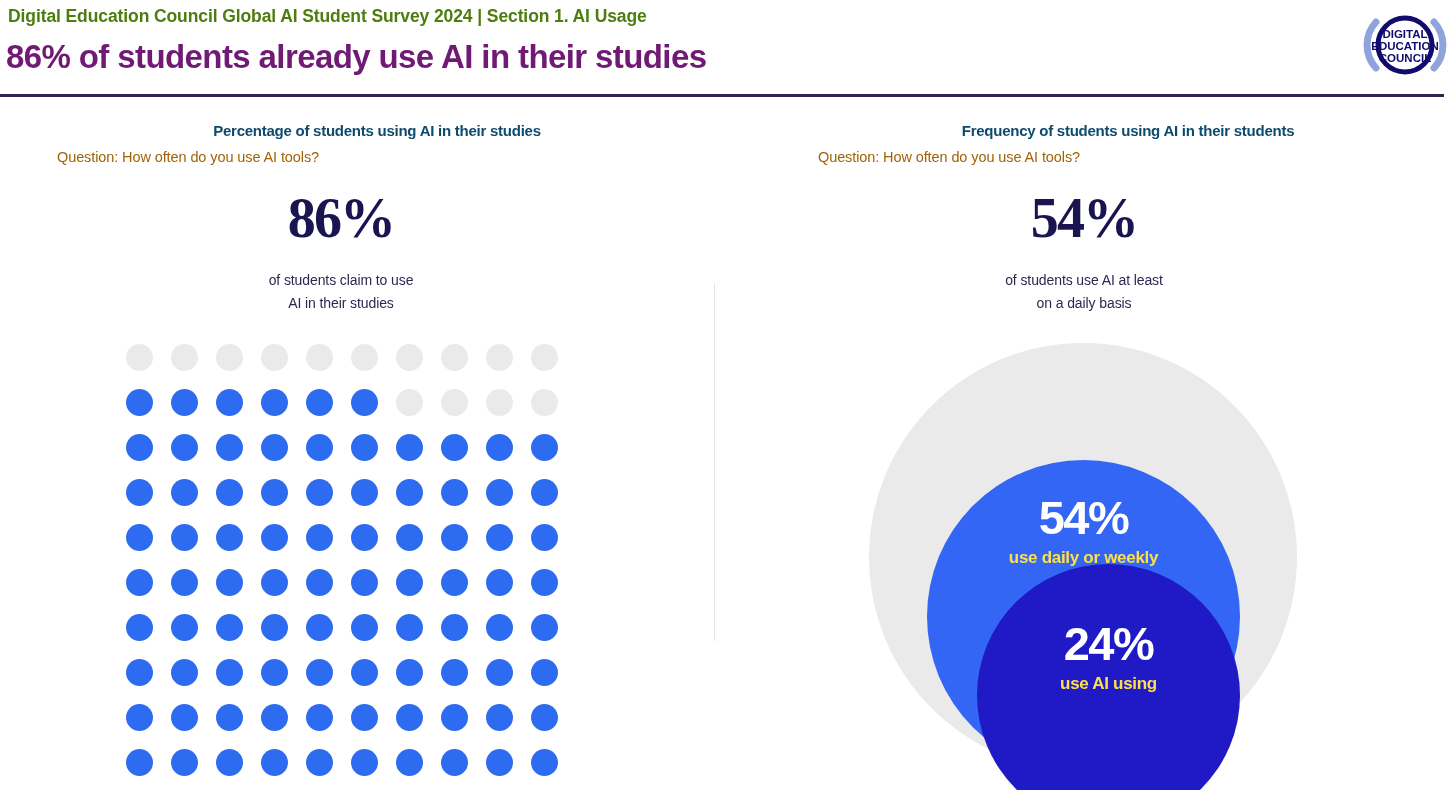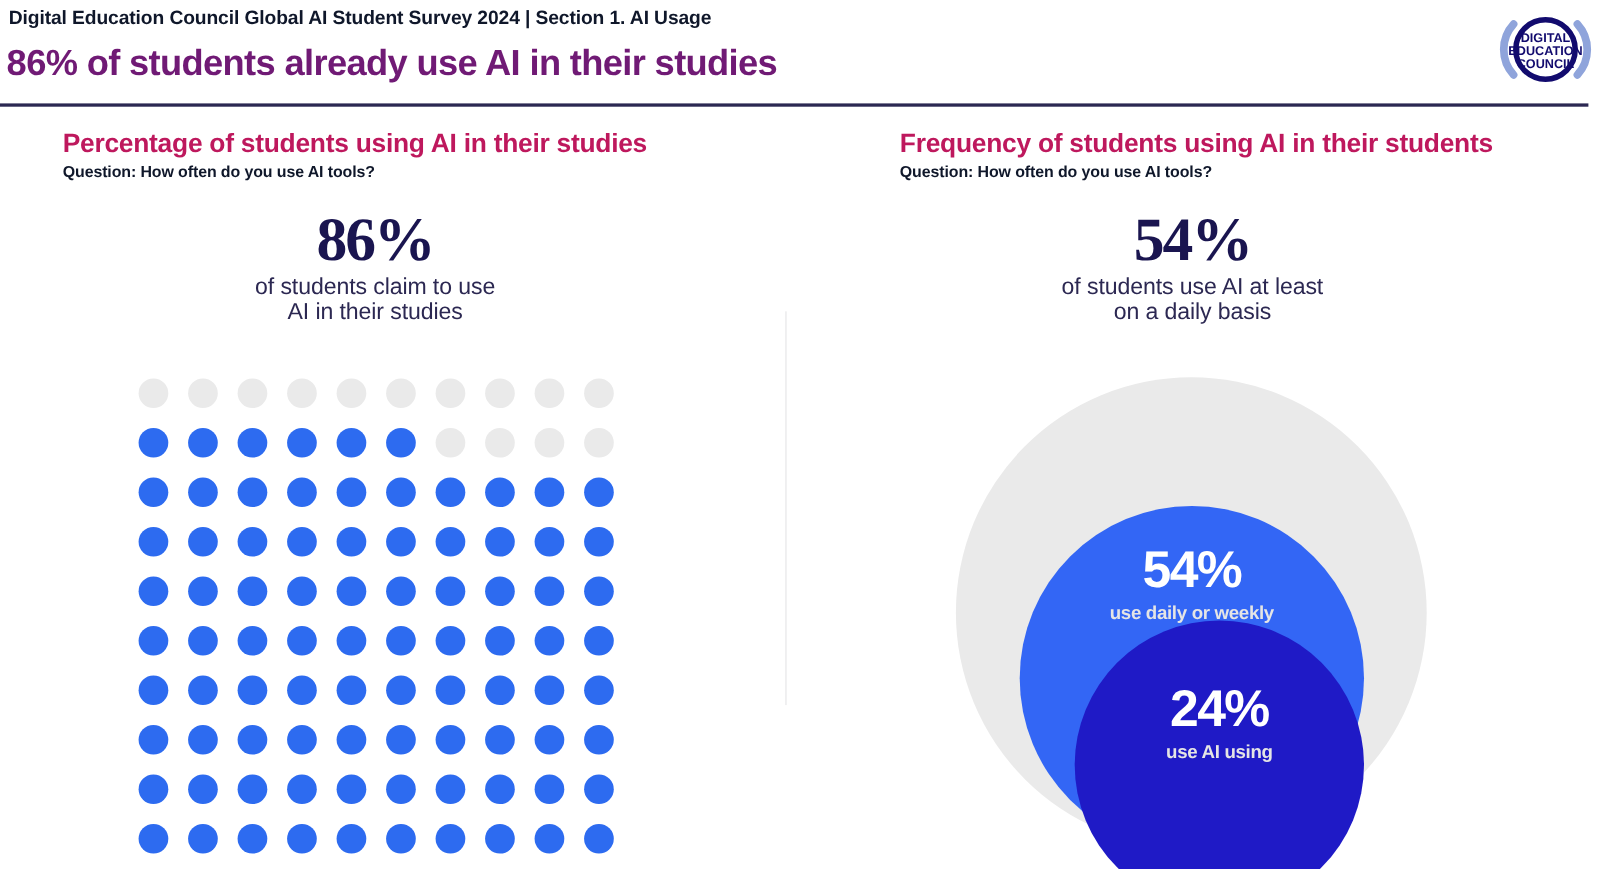--- a/index.html
+++ b/index.html
@@ -26,21 +26,21 @@
     left: 0; top: 0;
     width: 1456px;
     height: 96px;
   }
 
   .eyebrow {
     position: absolute;
     left: 8px; top: 6px;
     font-size: 17.5px;
     font-weight: 700;
-    color: #0f172a;
+    color: #4d7c0f;
     letter-spacing: -0.1px;
     white-space: nowrap;
   }
 
   .headline {
     position: absolute;
     left: 6px; top: 38px;
     font-size: 33px;
     font-weight: 700;
     color: #701a75;
@@ -67,33 +67,34 @@
 
   
   .panel {
     position: absolute;
     top: 118px;
   }
   .panel-left  { left: 57px;  width: 640px; }
   .panel-right { left: 818px; width: 620px; }
 
   .panel-title {
-    font-size: 24px;
-    font-weight: 700;
-    color: #be185d;
+    font-size: 15px;
+    font-weight: 700;
+    color: #0c4a6e;
     letter-spacing: -0.25px;
     white-space: nowrap;
     line-height: 26px;
+    text-align: center;
   }
 
   .panel-question {
     margin-top: 3px;
     font-size: 14.5px;
-    font-weight: 700;
-    color: #0f172a;
+    font-weight: 400;
+    color: #a16207;
     letter-spacing: -0.1px;
     white-space: nowrap;
     line-height: 20px;
   }
 
   .stat-block {
     margin-top: 20px;
     text-align: center;
   }
   .panel-left  .stat-block { width: 568px; }
@@ -102,22 +103,22 @@
   .stat-number {
     font-size: 56px;
     font-weight: 700;
     color: #1A1550;
     letter-spacing: -1.8px;
     line-height: 62px;
     font-family: Liberation Serif, serif;
   }
 
   .stat-caption {
-    margin-top: 0;
-    font-size: 21px;
+    margin-top: 20px;
+    font-size: 14px;
     font-weight: 400;
     color: #2C2852;
     letter-spacing: -0.1px;
     line-height: 23px;
   }
 
   
   .vdivider {
     position: absolute;
     left: 714px; top: 283px;
@@ -175,21 +176,21 @@
   }
   .circ-pct {
     color: #ffffff;
     font-size: 47px;
     font-weight: 700;
     letter-spacing: -1.5px;
     line-height: 52px;
   }
   .circ-label {
     margin-top: 3px;
-    color: #e5e5e5;
+    color: #fde047;
     font-size: 17px;
     font-weight: 700;
     letter-spacing: -0.3px;
     line-height: 22px;
     white-space: nowrap;
   }
 </style>
 </head>
 <body>
 

